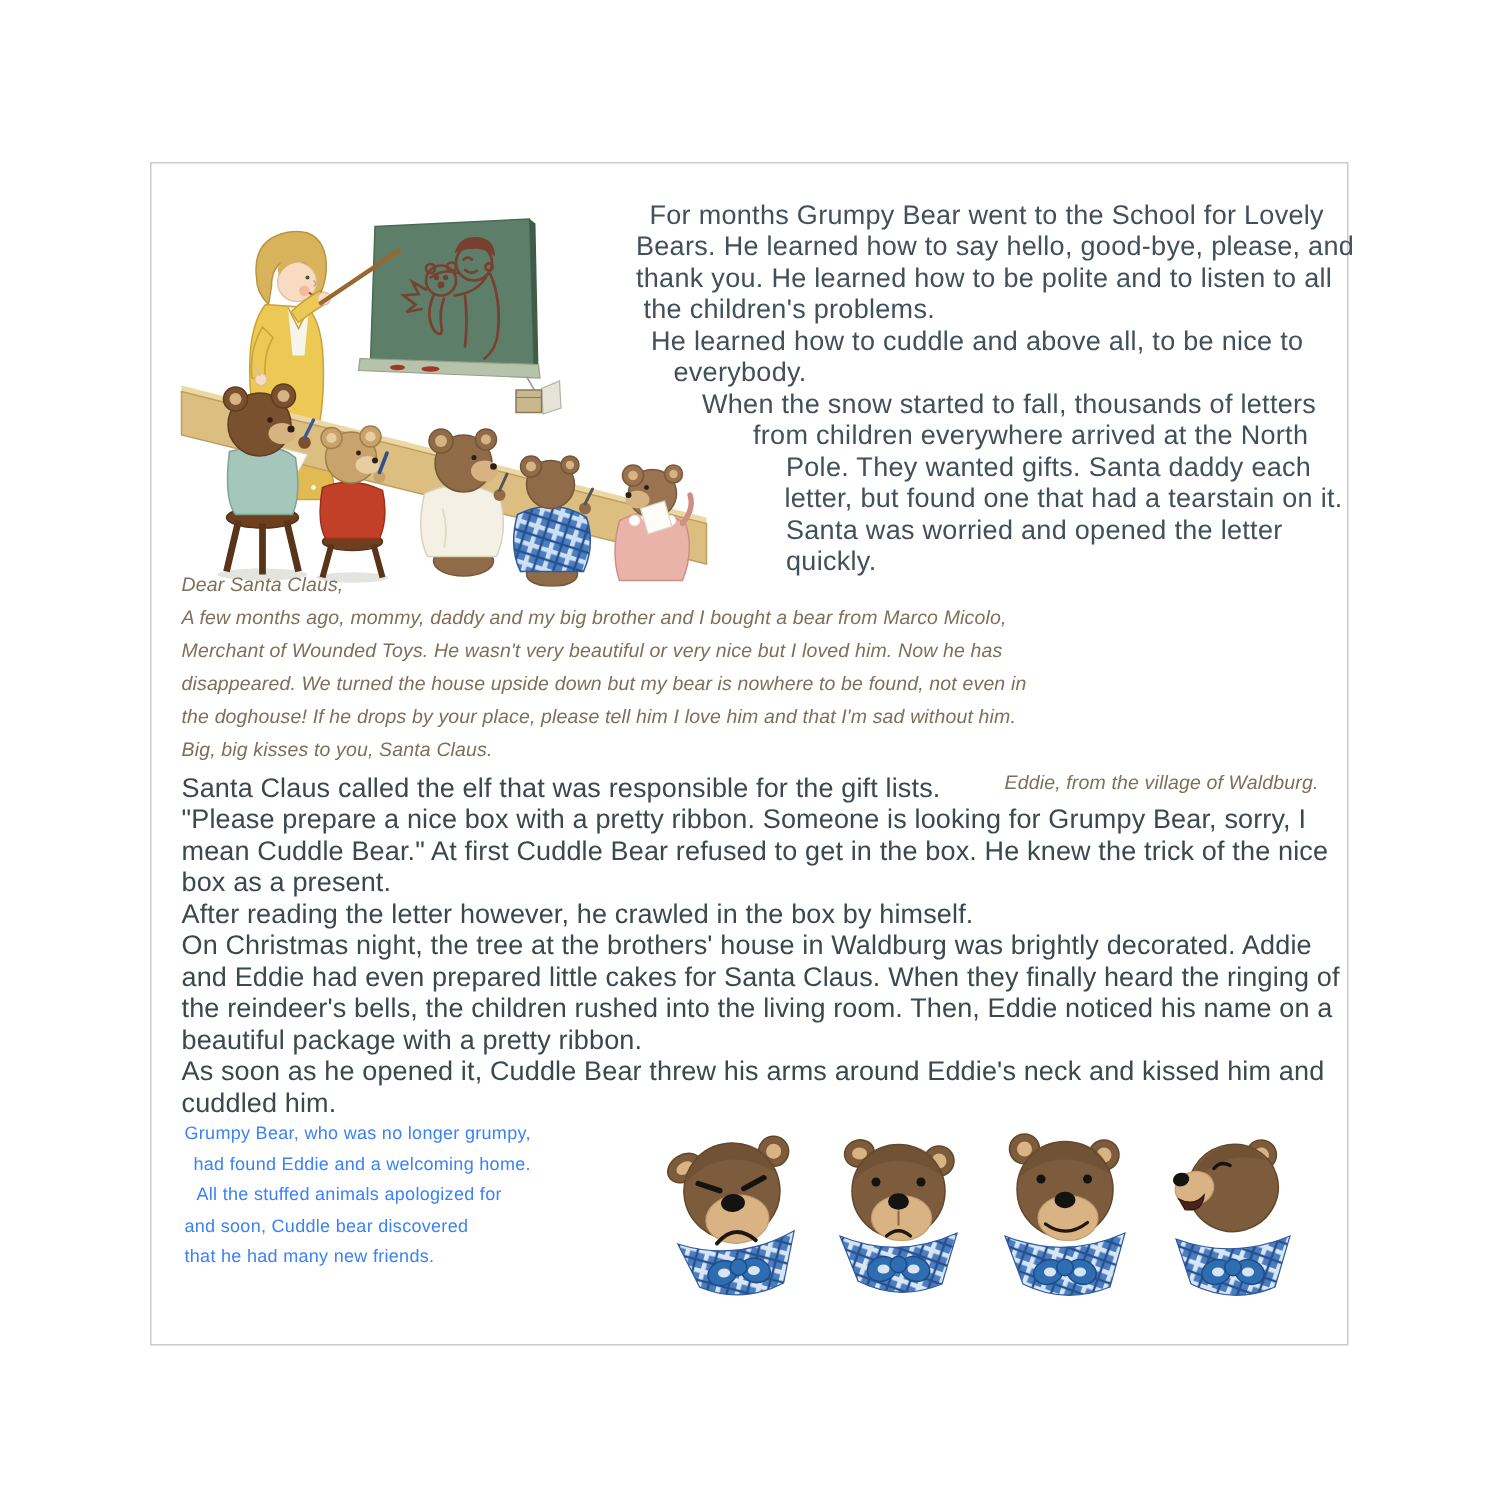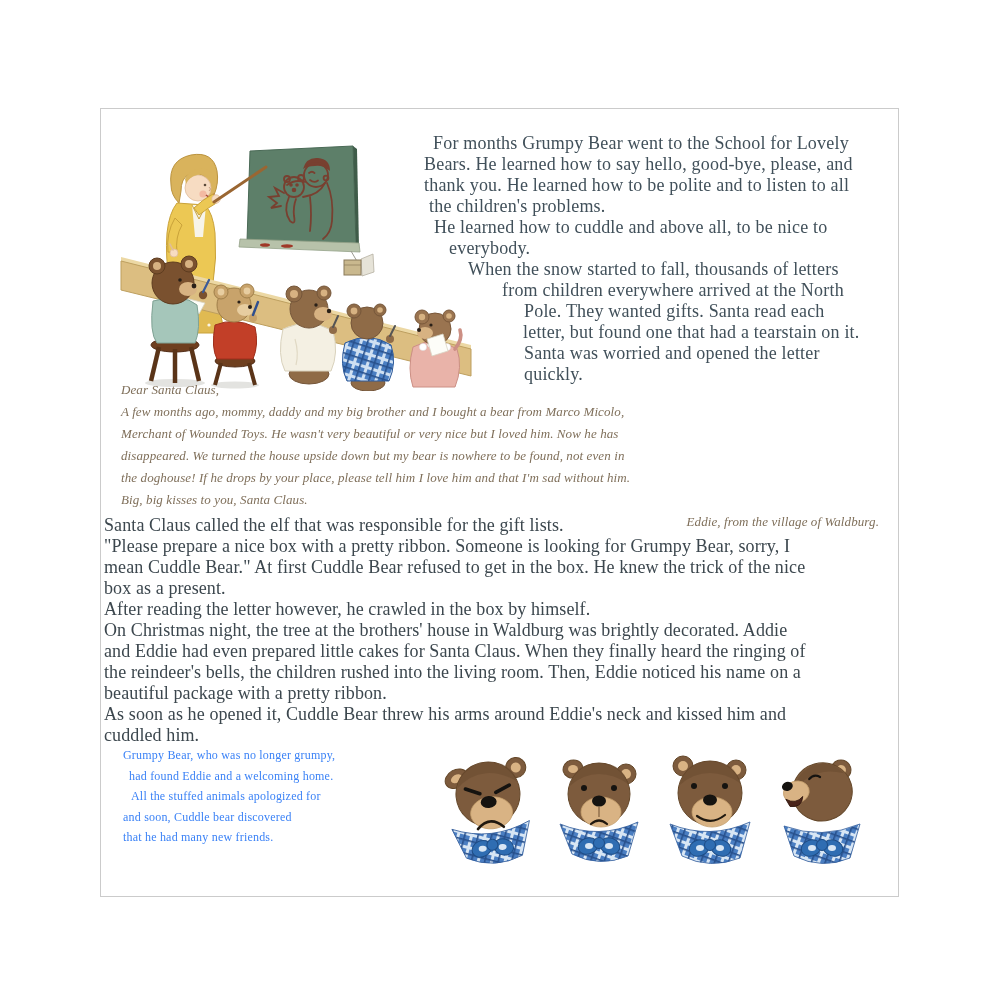--- a/index.html
+++ b/index.html
@@ -1,25 +1,25 @@
 <!DOCTYPE html>
 <html><head>
 <meta charset="utf-8">
 <style>
   html,body{margin:0;padding:0;background:#ffffff;}
   .canvas{position:relative;width:1000px;height:1000px;background:#ffffff;
-          font-family:Liberation Serif, serif;overflow:hidden;}
+          font-family:Liberation Sans, sans-serif;overflow:hidden;}
   .sheet{position:absolute;left:100px;top:108px;width:799px;height:789px;
          background:#ffffff;border:1px solid #cbcbcb;box-sizing:border-box;}
   .tpara{position:absolute;left:318px;top:24px;font-size:18px;line-height:21px;
          color:#41505a;white-space:nowrap;letter-spacing:.2px;}
   .letter{position:absolute;left:20px;top:270px;width:764px;font-style:italic;
           font-size:13px;line-height:22px;color:#7f6f5a;white-space:nowrap;letter-spacing:.1px;}
   .letter .sig{text-align:right;padding-right:6px;}
-  .mpara{position:absolute;left:3px;top:406px;font-size:18px;line-height:21px;
+  .mpara{position:absolute;left:20px;top:406px;font-size:18px;line-height:21px;
          color:#3c474e;white-space:nowrap;letter-spacing:.1px;}
   .bpara{position:absolute;left:22px;top:636px;font-size:12px;line-height:20.5px;
          color:#3b82f6;white-space:nowrap;letter-spacing:.2px;}
   svg.classroom{position:absolute;left:12px;top:24px;}
   svg.bearheads{position:absolute;left:333px;top:627px;}
 </style>
 </head>
 <body>
 
 <div class="canvas">
@@ -198,21 +198,21 @@
 
     <div class="tpara">
       <div style="padding-left:14px">For months Grumpy Bear went to the School for Lovely</div>
       <div style="padding-left:5px">Bears. He learned how to say hello, good-bye, please, and</div>
       <div style="padding-left:5px">thank you. He learned how to be polite and to listen to all</div>
       <div style="padding-left:10px">the children's problems.</div>
       <div style="padding-left:15px">He learned how to cuddle and above all, to be nice to</div>
       <div style="padding-left:30px">everybody.</div>
       <div style="padding-left:49px">When the snow started to fall, thousands of letters</div>
       <div style="padding-left:83px">from children everywhere arrived at the North</div>
-      <div style="padding-left:105px">Pole. They wanted gifts. Santa read each</div>
+      <div style="padding-left:105px">Pole. They wanted gifts. Santa daddy each</div>
       <div style="padding-left:104px">letter, but found one that had a tearstain on it.</div>
       <div style="padding-left:105px">Santa was worried and opened the letter</div>
       <div style="padding-left:105px">quickly.</div>
     </div>
 
     <div class="letter">
       <div>Dear Santa Claus,</div>
       <div>A few months ago, mommy, daddy and my big brother and I bought a bear from Marco Micolo,</div>
       <div>Merchant of Wounded Toys. He wasn't very beautiful or very nice but I loved him. Now he has</div>
       <div>disappeared. We turned the house upside down but my bear is nowhere to be found, not even in</div>

